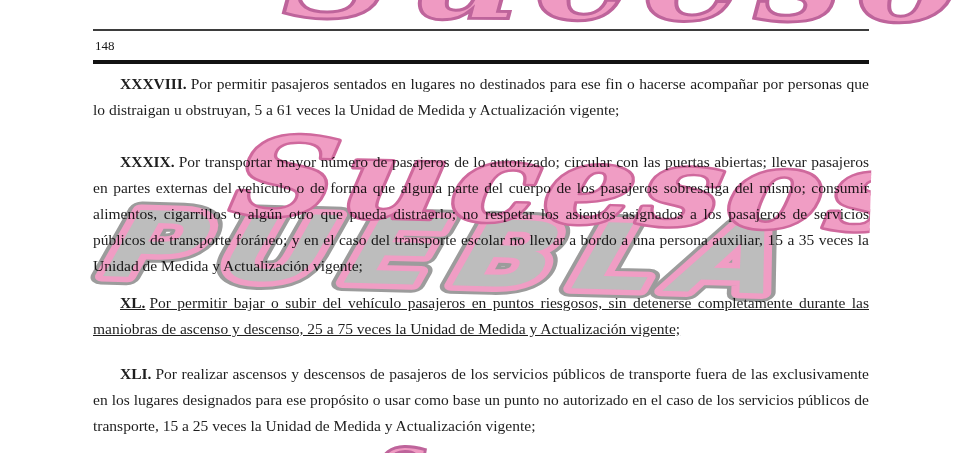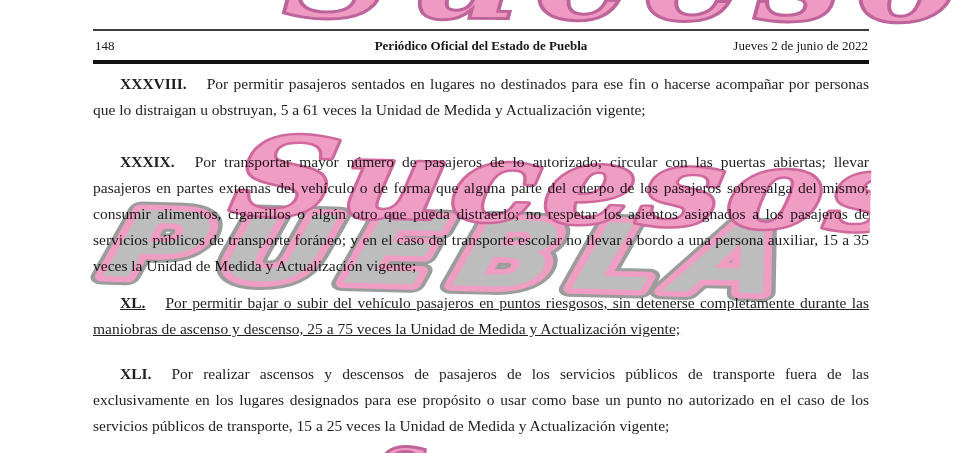--- a/index.html
+++ b/index.html
@@ -16,21 +16,21 @@
   .hdr-edition { left:156px; }
   .hdr-title   { left:93px; width:776px; text-align:center; font-weight:bold; }
   .hdr-date    { right:89px; }
 
   
   .content {
     position:absolute; left:93px; top:71px; width:776px;
     font-size:15.5px; line-height:26px; text-align:justify; color:#1e1e1e;
   }
   .content p { margin:0; text-indent:27px; }
-  .content p .plabel { font-weight:bold; margin-right:20px; }
+  .content p .plabel { font-weight:bold; margin-right:4px; }
   .content p:nth-of-type(1) { margin-bottom:26px; }
   .content p:nth-of-type(2) { margin-bottom:11px; }
   .content p:nth-of-type(3) { margin-bottom:19px;text-decoration:underline; }
 
   
   .wm { position:absolute; pointer-events:none; mix-blend-mode:multiply; }
   .wm-main { left:90px; top:108px; opacity:0.88; transform:rotate(1.5deg); }
 
   .wm-frag {
     font-family:"DejaVu Serif", serif; font-style:italic; font-weight:bold;
@@ -40,22 +40,20 @@
   .wm-top    { left:283px; top:-94px; font-size:118px; letter-spacing:10px; transform:scaleX(1.32) rotate(0.5deg); }
   .wm-bottom { left:372px; top:431px; font-size:82px;  letter-spacing:4px;  transform:scaleX(0.95) rotate(-1deg); }
 </style>
 </head>
 <body>
 
 <div class="page">
 
   <div class="rule-thin"></div>
   <span class="hdr hdr-pageno">148</span>
-  <div class="hdr hdr-title">Periódico Oficial del Estado de Puebla</div>
-  <span class="hdr hdr-date">Jueves 2 de junio de 2022</span>
   <div class="rule-thick"></div>
 
   <div class="content">
     <p>
       <span class="plabel">XXXVIII.</span><span>Por permitir pasajeros sentados en lugares no destinados para ese fin o hacerse acompañar por personas que lo distraigan u obstruyan, 5 a 61 veces la Unidad de Medida y Actualización vigente;</span>
     </p>
     <p>
       <span class="plabel">XXXIX.</span><span>Por transportar mayor número de pasajeros de lo autorizado; circular con las puertas abiertas; llevar pasajeros en partes externas del vehículo o de forma que alguna parte del cuerpo de los pasajeros sobresalga del mismo; consumir alimentos, cigarrillos o algún otro que pueda distraerlo; no respetar los asientos asignados a los pasajeros de servicios públicos de transporte foráneo; y en el caso del transporte escolar no llevar a bordo a una persona auxiliar, 15 a 35 veces la Unidad de Medida y Actualización vigente;</span>
     </p>
     <p>

